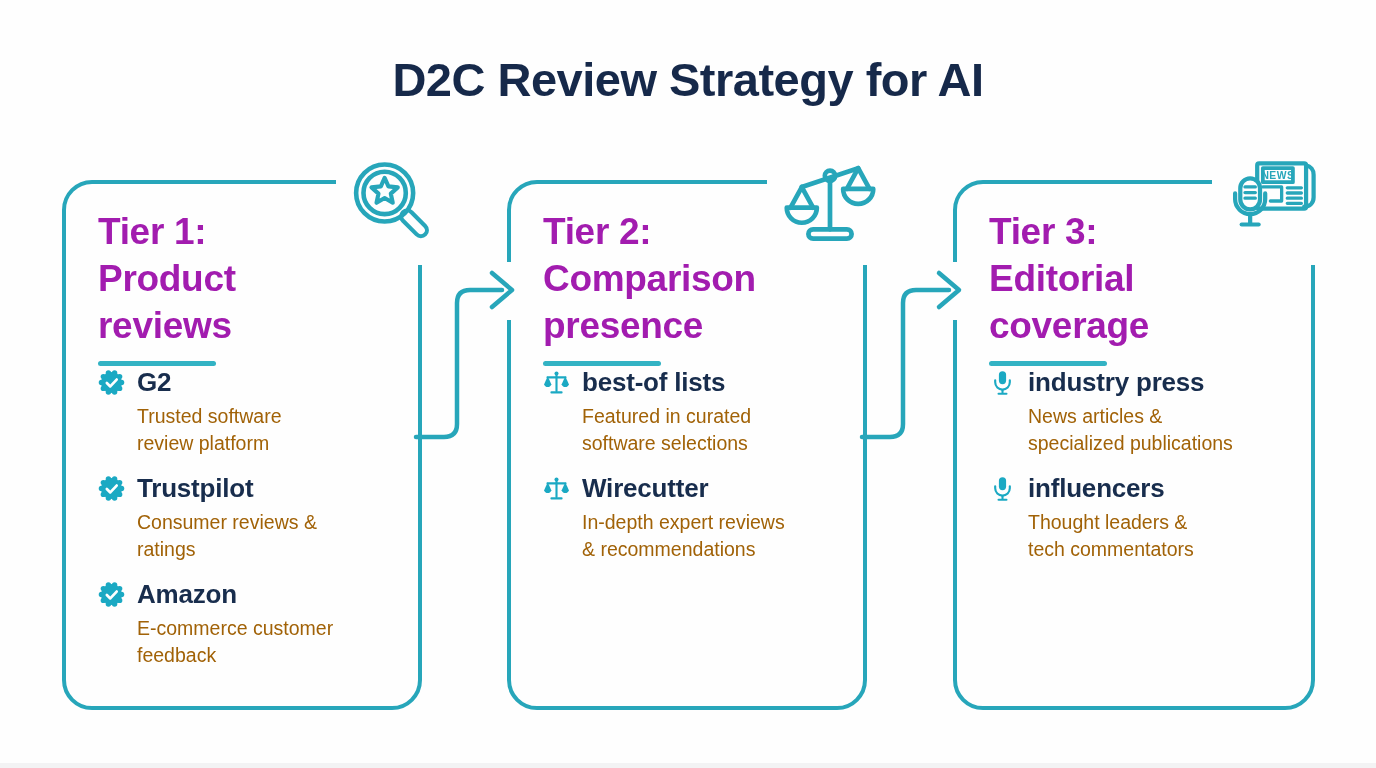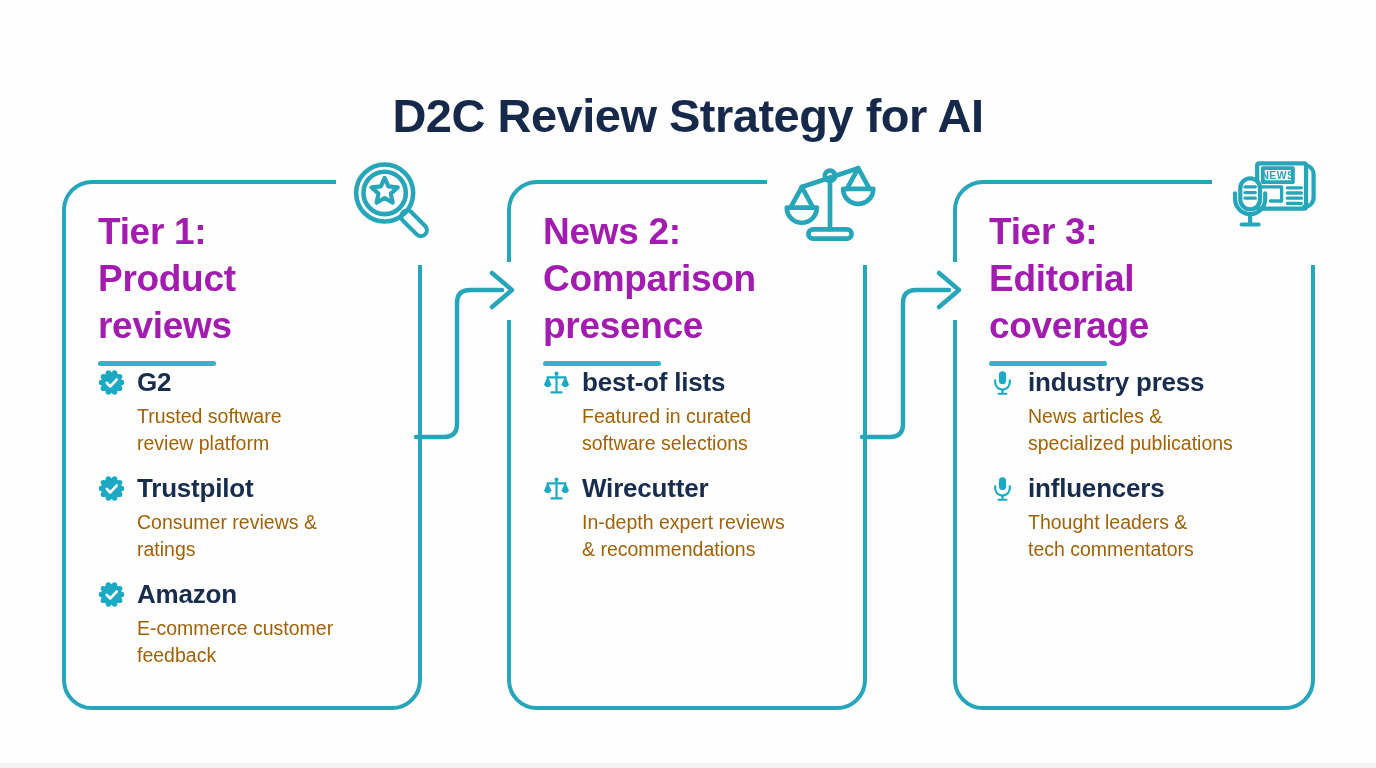--- a/index.html
+++ b/index.html
@@ -4,21 +4,21 @@
 <style>
   html,body{margin:0;padding:0;}
   body{
     width:1376px;height:768px;position:relative;overflow:hidden;
     background:#fefefe;
     font-family:"Liberation Sans", sans-serif;
   }
   .page-title{
     position:absolute;left:0;top:52px;width:1376px;
     text-align:center;font-size:47px;font-weight:bold;
-    color:#16294a;letter-spacing:-0.5px;margin-top:36px;
+    color:#16294a;letter-spacing:-0.5px;
   }
   .tier-card{
     position:absolute;top:180px;width:360px;height:530px;
     border:4px solid #27a6ba;border-radius:30px;
     background:transparent;box-sizing:border-box;padding-left:17px;
   }
   .card-1{left:62px;}
   .card-2{left:507px;}
   .card-3{left:953px;}
   
@@ -174,21 +174,21 @@
       <rect x="27" y="78" width="46" height="10" rx="5"></rect>
       <path d="M20,33 L80,13"></path>
       <path d="M20,33 L8,55 M20,33 L32,55"></path>
       <path d="M4,55 a16,16 0 0 0 32,0 z"></path>
       <path d="M80,13 L68,35 M80,13 L92,35"></path>
       <path d="M64,35 a16,16 0 0 0 32,0 z"></path>
     </svg>
   </div>
   <div class="card-inner">
     <div class="tier-heading">
-      <div>News 2:</div>
+      <div>Tier 2:</div>
       <div>Comparison</div>
       <div>presence</div>
     </div>
     <div class="heading-underline"></div>
     <div class="items">
       <div class="item">
         <span class="item-icon">
           <svg viewBox="0 0 24 24" width="27" height="27">
             <g stroke="#1ba9c3" stroke-width="1.9" stroke-linecap="round" fill="none">
               <path d="M4,7.5 H20"></path>

